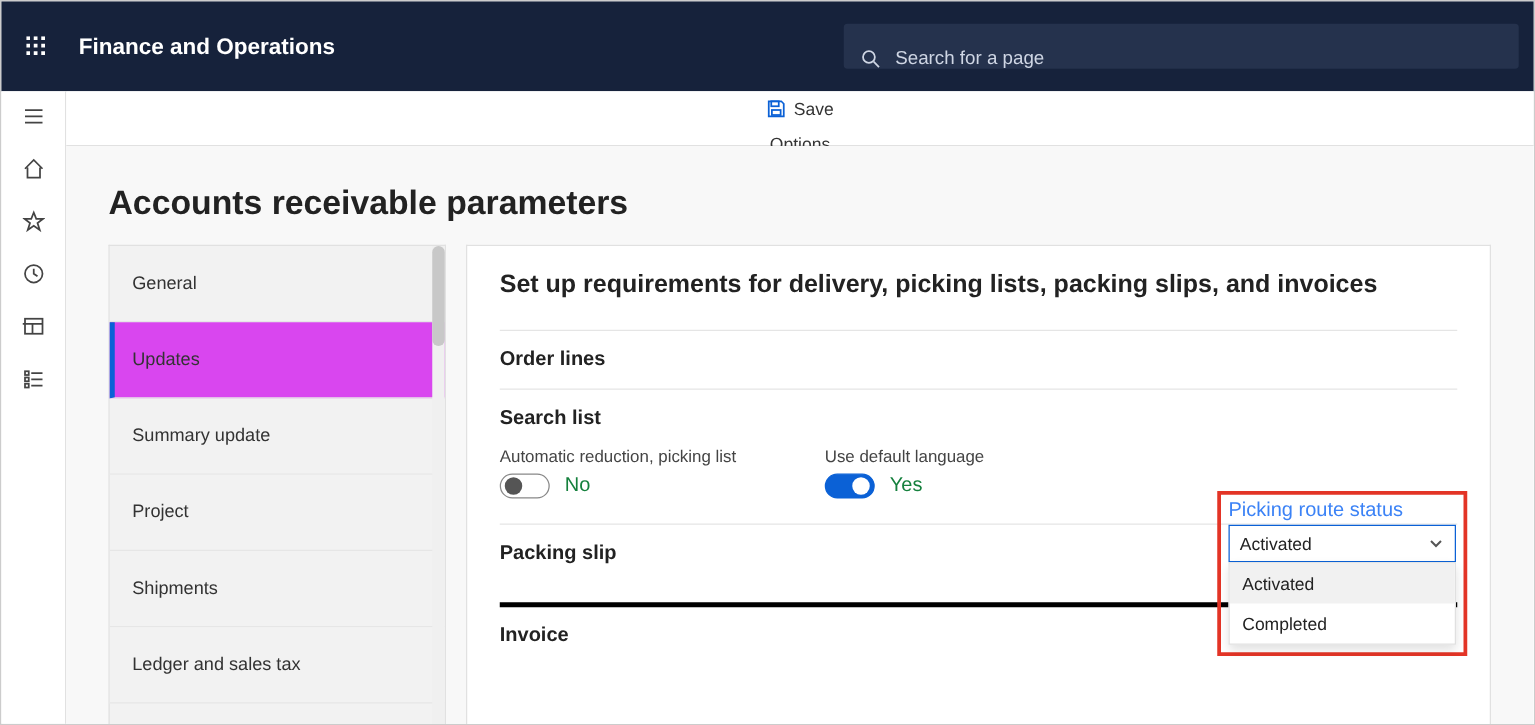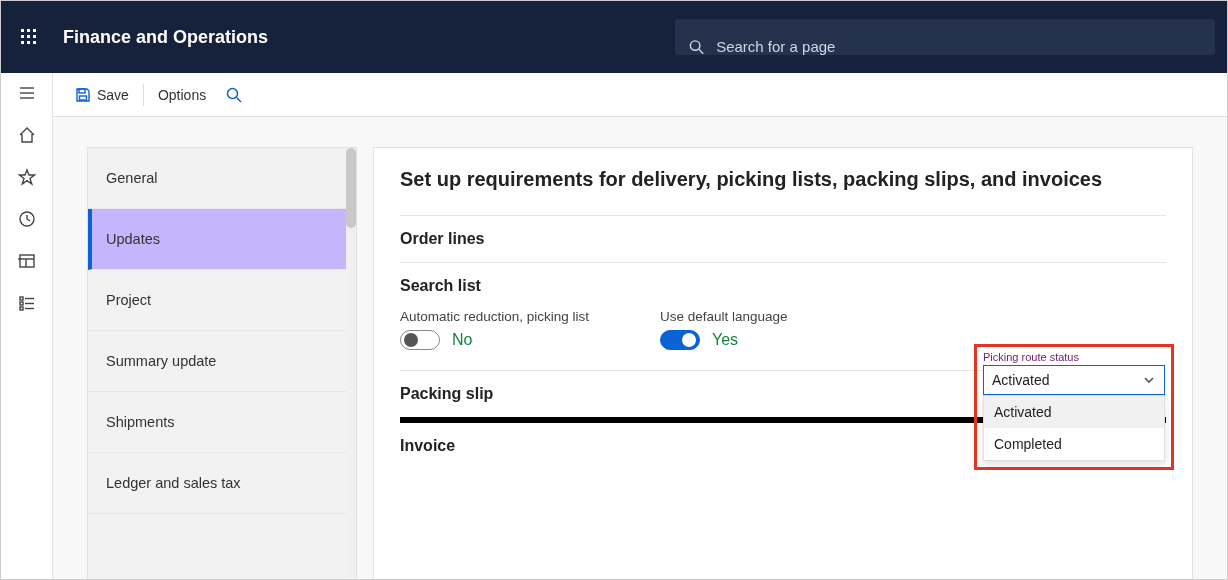--- a/index.html
+++ b/index.html
@@ -71,22 +71,23 @@
     }
     .left-rail .rail-icon svg { width: 18px; height: 18px; stroke: #444; fill: none; stroke-width: 1.4; }
 
     .main-area { flex: 1; display: flex; flex-direction: column; }
     .action-bar {
       height: 44px;
       background: #fff;
       border-bottom: 1px solid #e1e1e1;
       display: flex;
       align-items: center;
-      padding: 12px 12px;
+      padding: 0 12px;
       gap: 0;
+      flex-direction: column;
     }
     .action-btn {
       display: flex; align-items: center;
       padding: 6px 10px;
       font-size: 14px;
       color: #333;
       cursor: pointer;
       gap: 6px;
     }
     .action-btn svg { width: 16px; height: 16px; }
@@ -125,21 +126,21 @@
     }
     .sidenav-item {
       padding: 22px 18px;
       font-size:14.5px;
       color:#333;
       cursor:pointer;
       border-bottom:1px solid #e6e6e6;
       background:#f2f2f2;
     }
     .sidenav-item.active {
-      background:#c4b5fd;
+      background:#d946ef;
       border-left:4px solid #0b61d6;
       font-weight:400;
       padding-left:14px;
     }
 
     .form-panel {
       flex:1;
       background:#fff;
       border:1px solid #e1e1e1;
       border-bottom:none;
@@ -170,21 +171,21 @@
     .toggle.on .knob { left:auto; right:3px; background:#fff; }
     .toggle-text { font-size:16px; color:#15803d; }
     .dropdown-container {
       position:absolute;
       right: 18px;
       top: 196px;
       width: 200px;
       border: 3px solid #e33426;
       padding: 4px 6px 6px 6px;
     }
-    .dd-label { font-size:11px; color:#701a75; margin-bottom:2px; }
+    .dd-label { font-size:16px; color:#3b82f6; margin-bottom:2px; }
     .dd-select {
       border:1px solid #0b61d6;
       height:30px;
       display:flex; align-items:center; justify-content:space-between;
       padding:0 8px;
       font-size:14px;
       color:#222;
       background:#fff;
     }
     .dd-select svg{ width:14px; height:14px; stroke:#555; fill:none; stroke-width:1.6;}
@@ -289,28 +290,29 @@
       </div>
       <div class="action-btn">
         <svg viewBox="0 0 16 16">
             <circle cx="6.5" cy="6.5" r="5" stroke="#0b61d6" stroke-width="1.5" fill="none"></circle>
             <line x1="10.5" y1="10.5" x2="15" y2="15" stroke="#0b61d6" stroke-width="1.5"></line>
           </svg>
       </div>
     </div>
 
     <div class="content-scroll">
+      <div class="page-title">Accounts receivable parameters</div>
 
       <div class="content-row">
 
         <div class="sidenav">
           <div class="sidenav-item">General</div>
           <div class="sidenav-item active">Updates</div>
+          <div class="sidenav-item">Summary update</div>
           <div class="sidenav-item">Project</div>
-          <div class="sidenav-item">Summary update</div>
           <div class="sidenav-item">Shipments</div>
           <div class="sidenav-item">Ledger and sales tax</div>
           <div class="scroll-track">
             <div class="scroll-thumb"></div>
           </div>
         </div>
 
         <div class="form-panel">
           <div class="panel-title">Set up requirements for delivery, picking lists, packing slips, and invoices</div>
 
@@ -332,21 +334,21 @@
               <div class="toggle-row">
                 <div class="toggle on">
                     <div class="knob"></div>
                   </div>
                 <div class="toggle-text">Yes</div>
               </div>
             </div>
           </div>
 
           <div class="section-header">Packing slip</div>
-          <div class="section-header" style="border-top:6px solid #000000;">Invoice</div>
+          <div class="section-header" style="border-top:4px solid #000000;margin-top:16px;">Invoice</div>
 
           <div class="dropdown-container">
             <div class="dd-label">Picking route status</div>
             <div class="dd-select">
               <span>Activated</span>
               <svg viewBox="0 0 14 14">
                   <path d="M3 5 L7 9 L11 5"></path>
                 </svg>
             </div>
             <div class="dd-options">

